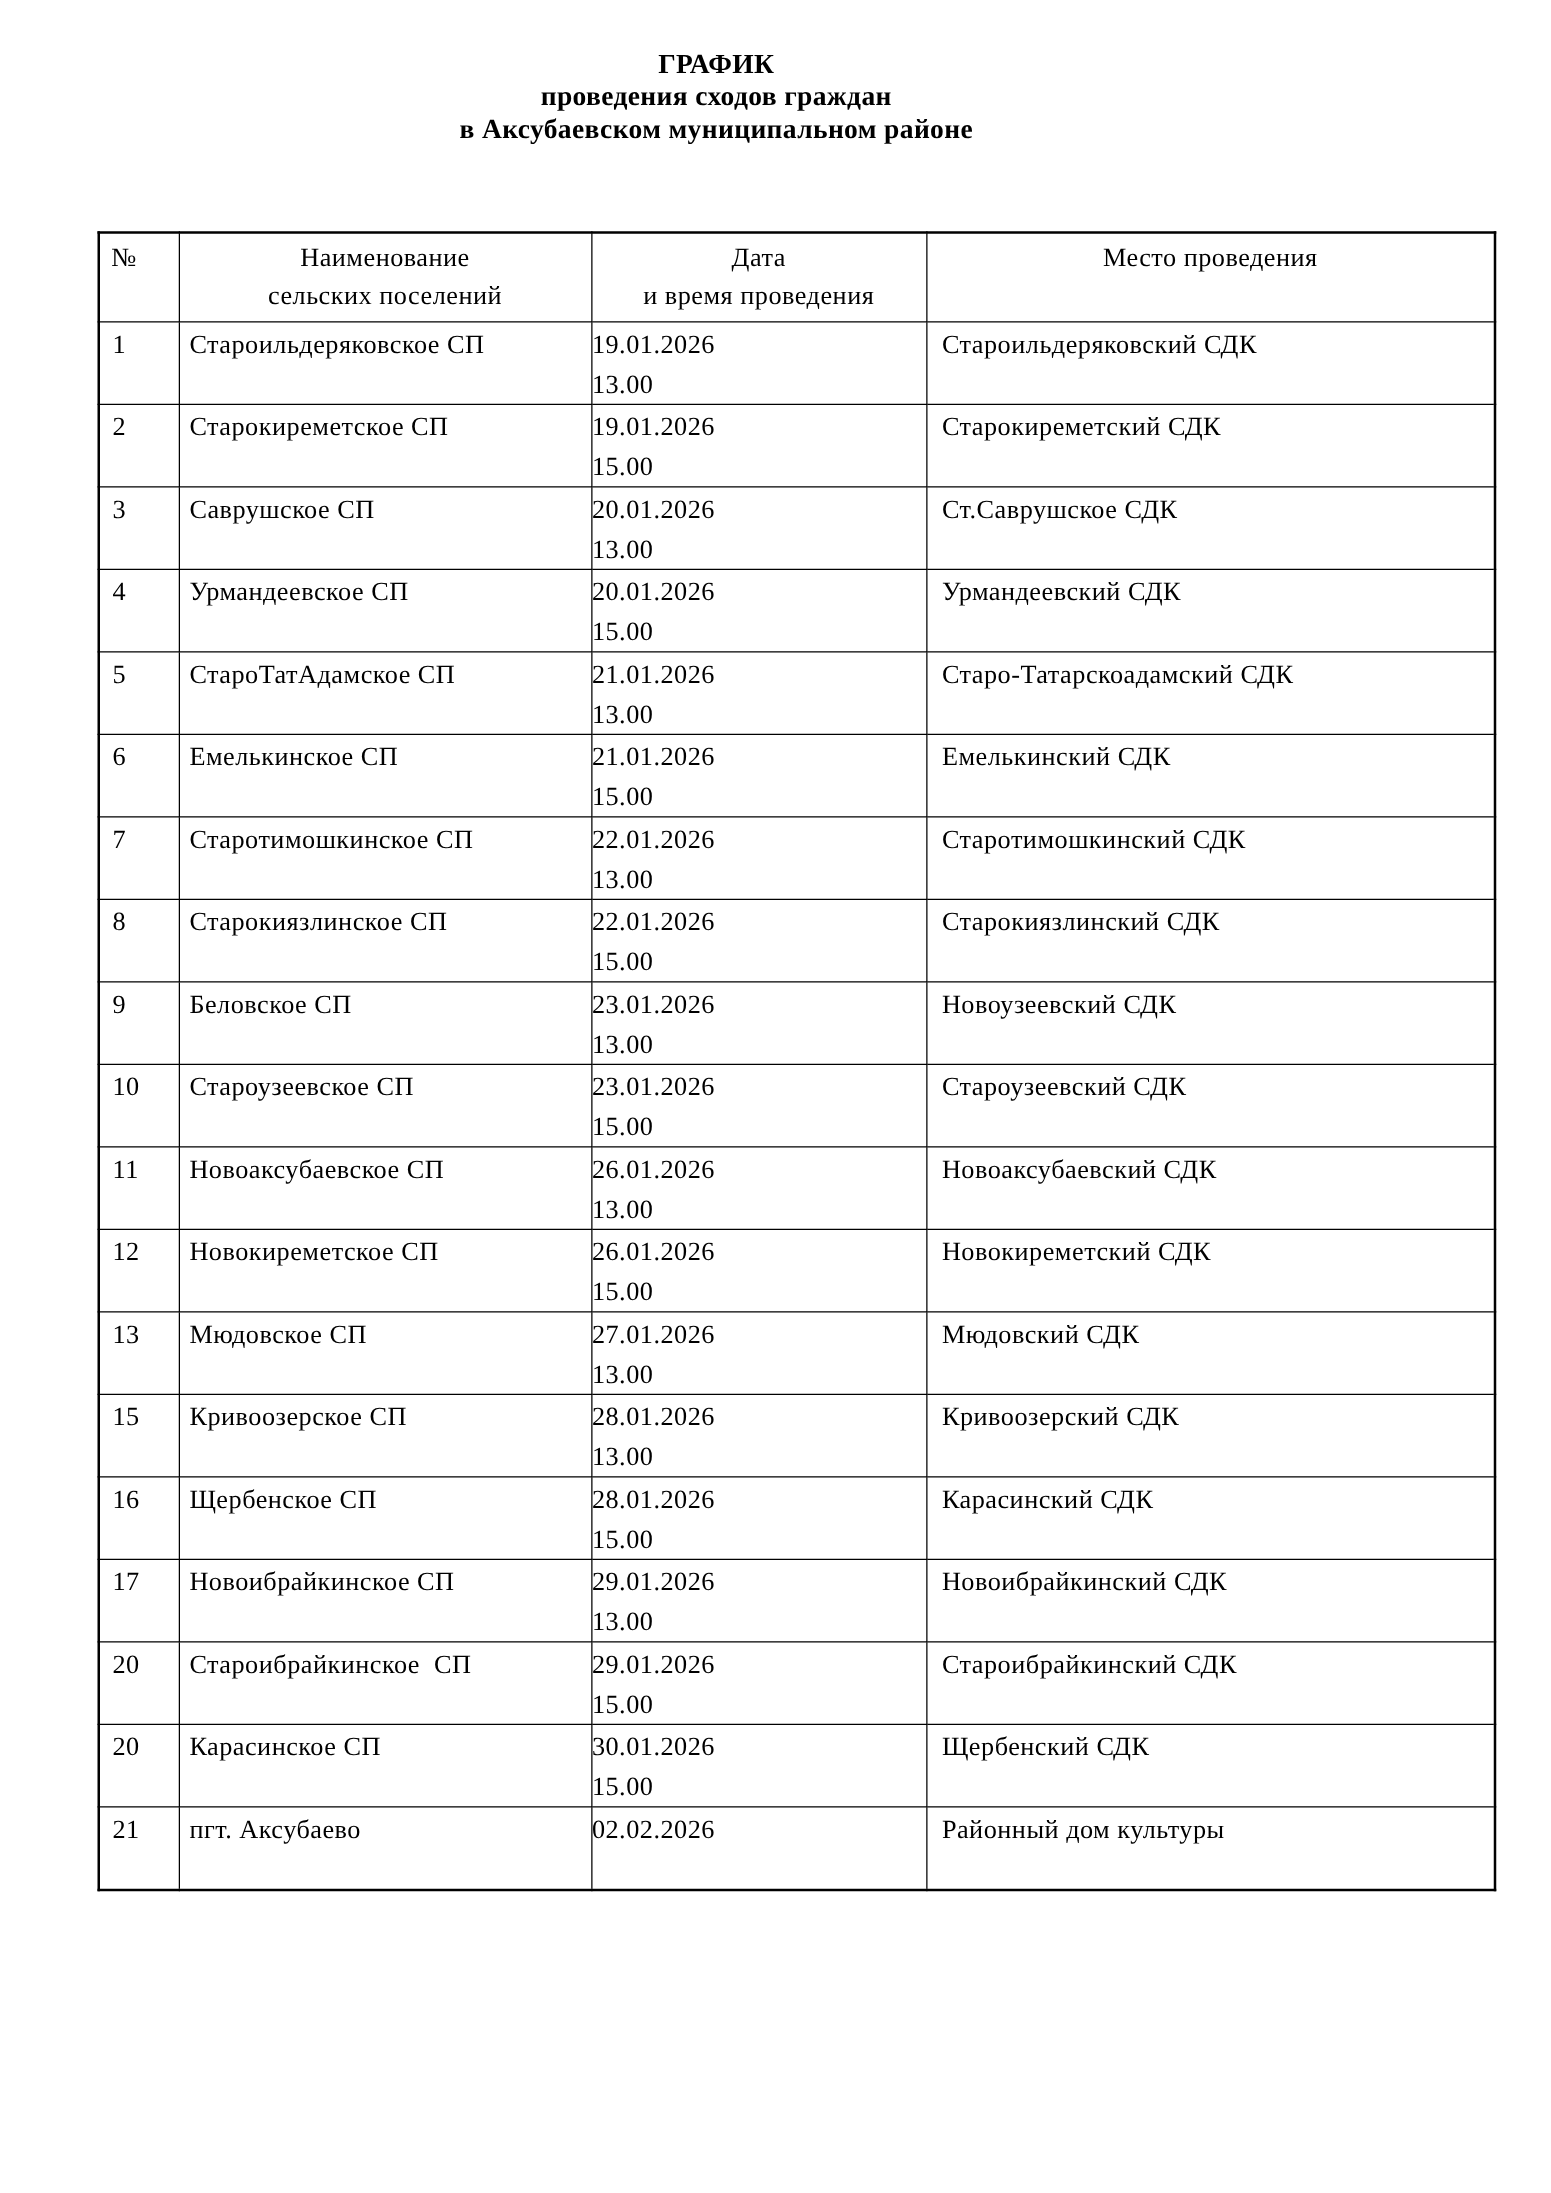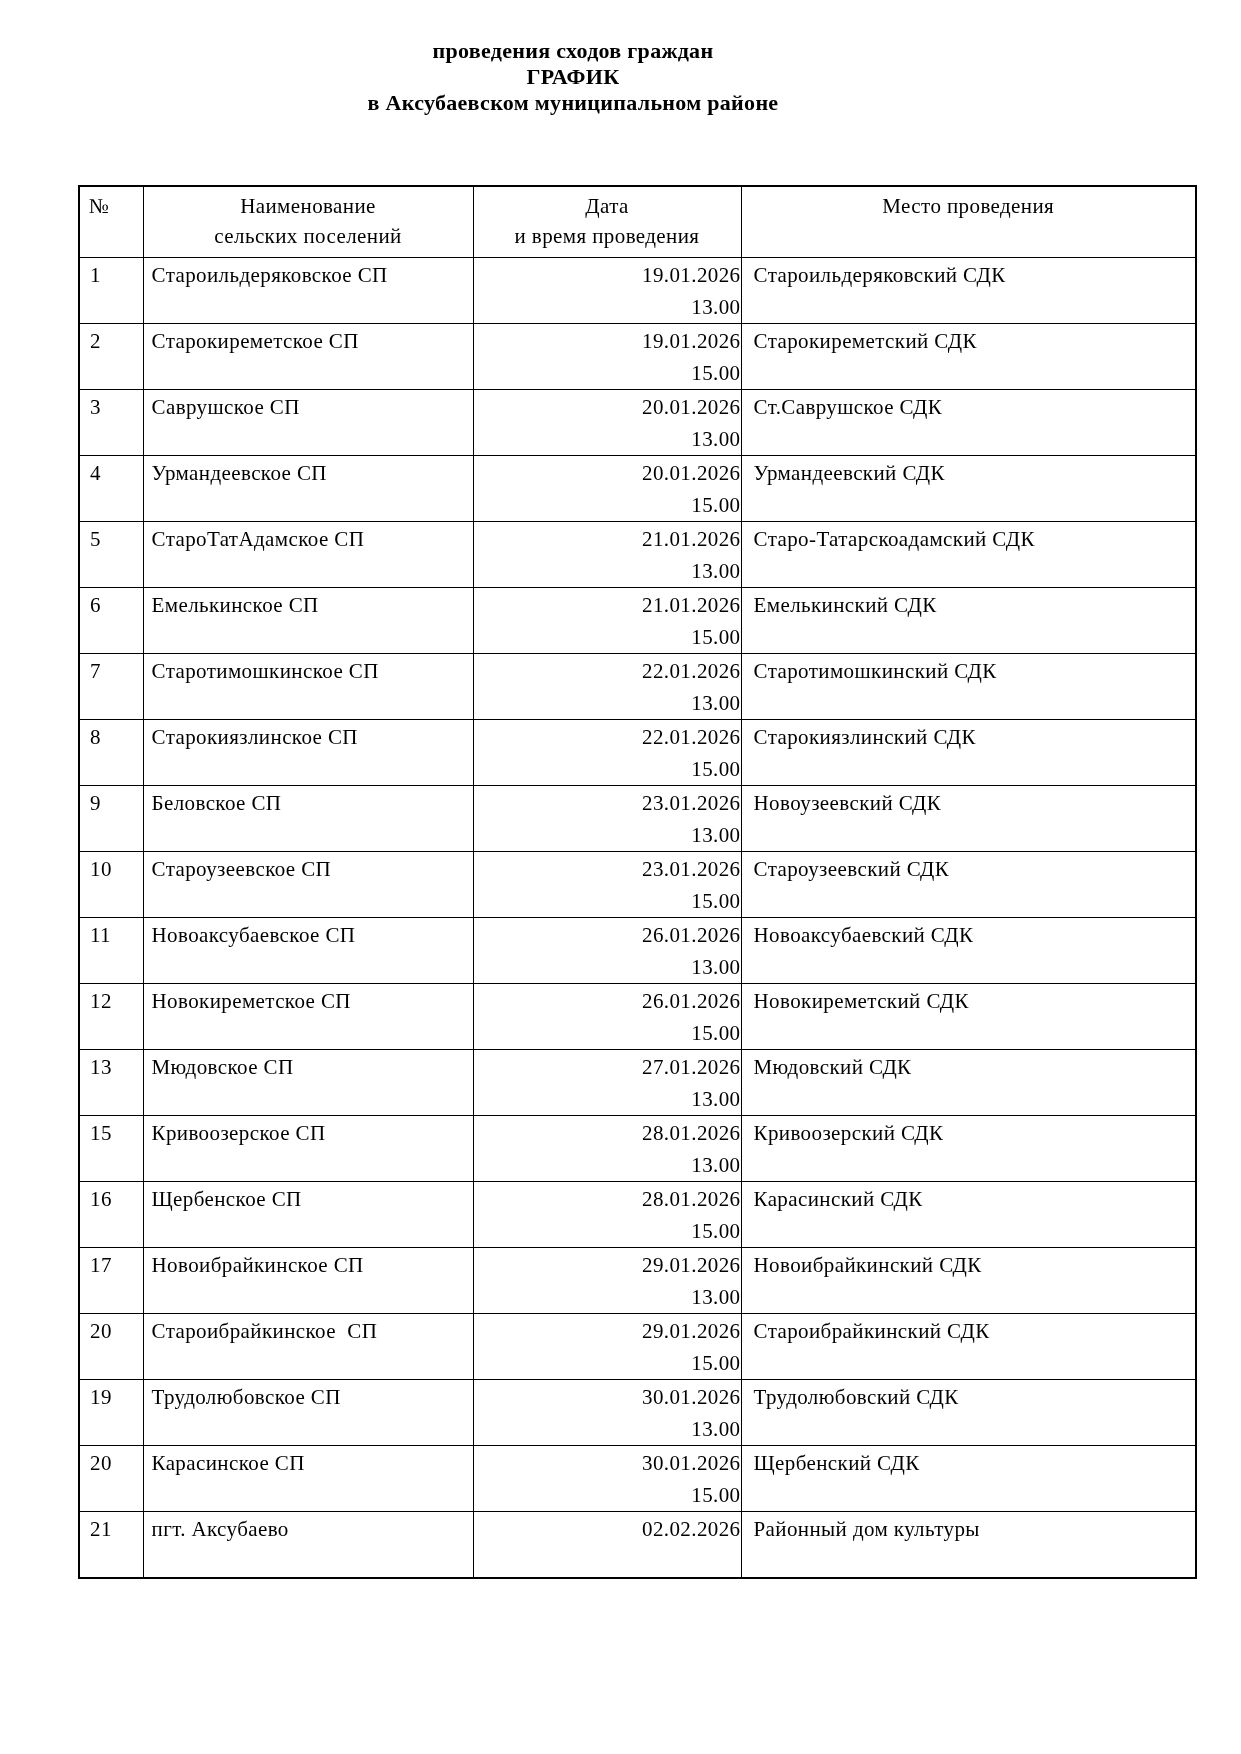--- a/index.html
+++ b/index.html
@@ -54,31 +54,31 @@
     text-align: left;
     padding-left: 9px;
   }
   .schedule td {
     height: 64px;
     line-height: 32px;
     padding-top: 1px;
   }
   .schedule td.col-num   { padding-left: 10px; }
   .schedule td.col-set   { padding-left: 8px; white-space: pre-wrap; }
-  .schedule td.col-date  { text-align: right; }
+  .schedule td.col-date  { text-align: left; }
   .schedule td.col-venue { padding-left: 12px; }
 </style>
 </head>
 <body>
 
 <div class="page">
 
   <div class="doc-title">
+    <div>ГРАФИК</div>
     <div>проведения сходов граждан</div>
-    <div>ГРАФИК</div>
     <div>в Аксубаевском муниципальном районе</div>
   </div>
 
   <table class="schedule">
     <colgroup>
       <col class="c-num">
         <col class="c-set">
         <col class="c-date">
         <col class="c-venue">
     </colgroup>
@@ -261,29 +261,20 @@
   <tr>
     <td class="col-num">20</td>
     <td class="col-set">Староибрайкинское  СП</td>
     <td class="col-date">
       <div>29.01.2026</div>
       <div>15.00</div>
     </td>
     <td class="col-venue">Староибрайкинский СДК</td>
   </tr>
 
-  <tr>
-    <td class="col-num">19</td>
-    <td class="col-set">Трудолюбовское СП</td>
-    <td class="col-date">
-      <div>30.01.2026</div>
-      <div>13.00</div>
-    </td>
-    <td class="col-venue">Трудолюбовский СДК</td>
-  </tr>
 
   <tr>
     <td class="col-num">20</td>
     <td class="col-set">Карасинское СП</td>
     <td class="col-date">
       <div>30.01.2026</div>
       <div>15.00</div>
     </td>
     <td class="col-venue">Щербенский СДК</td>
   </tr>

